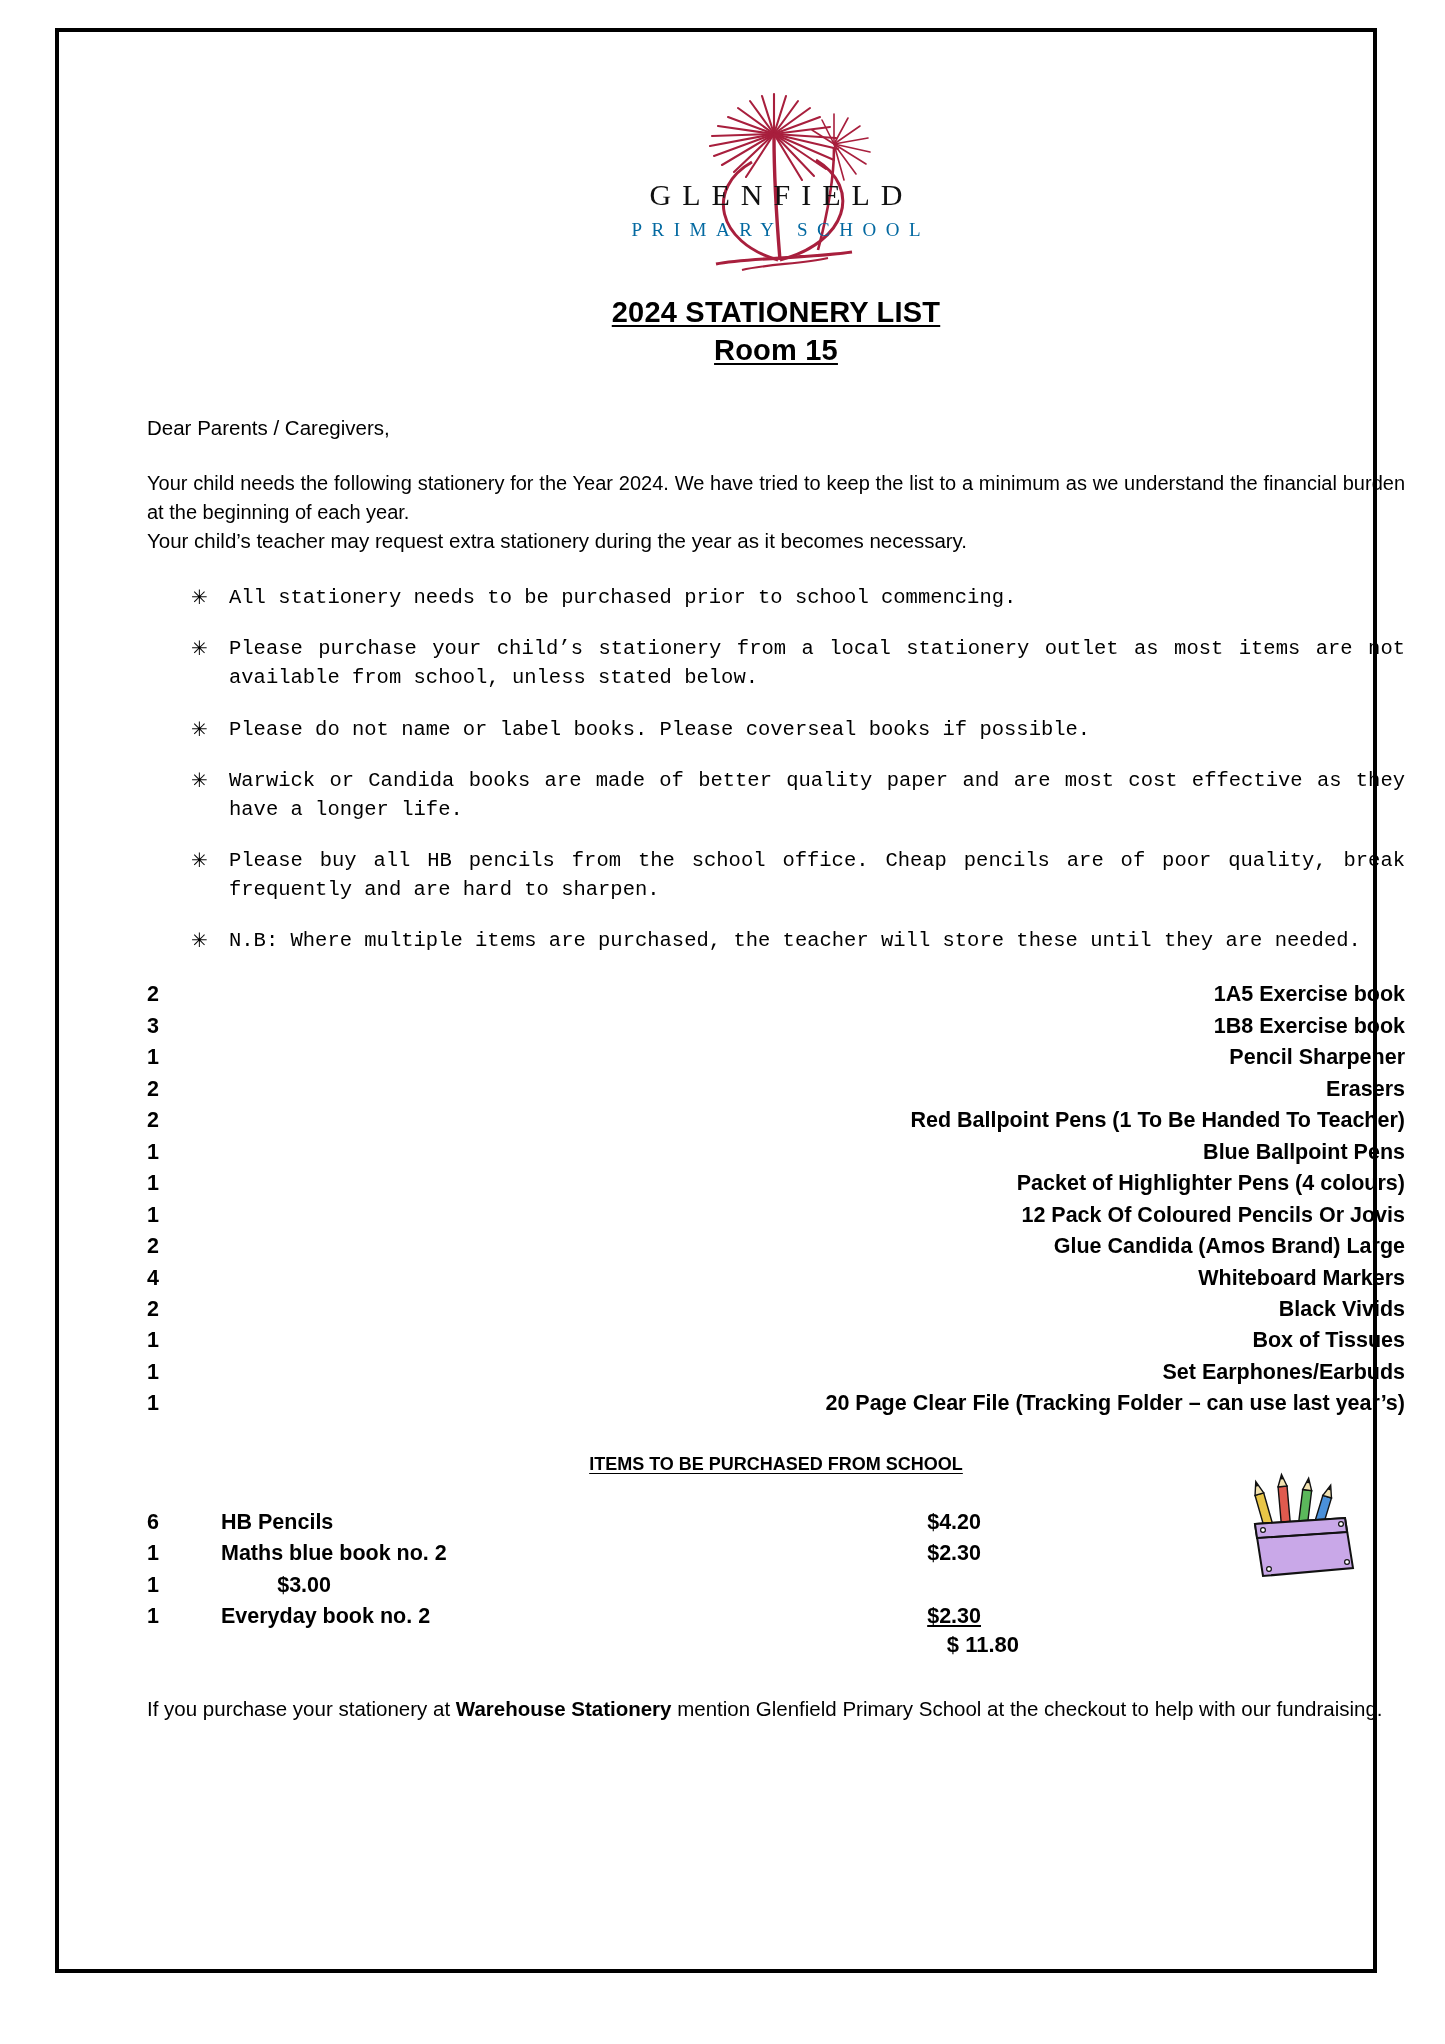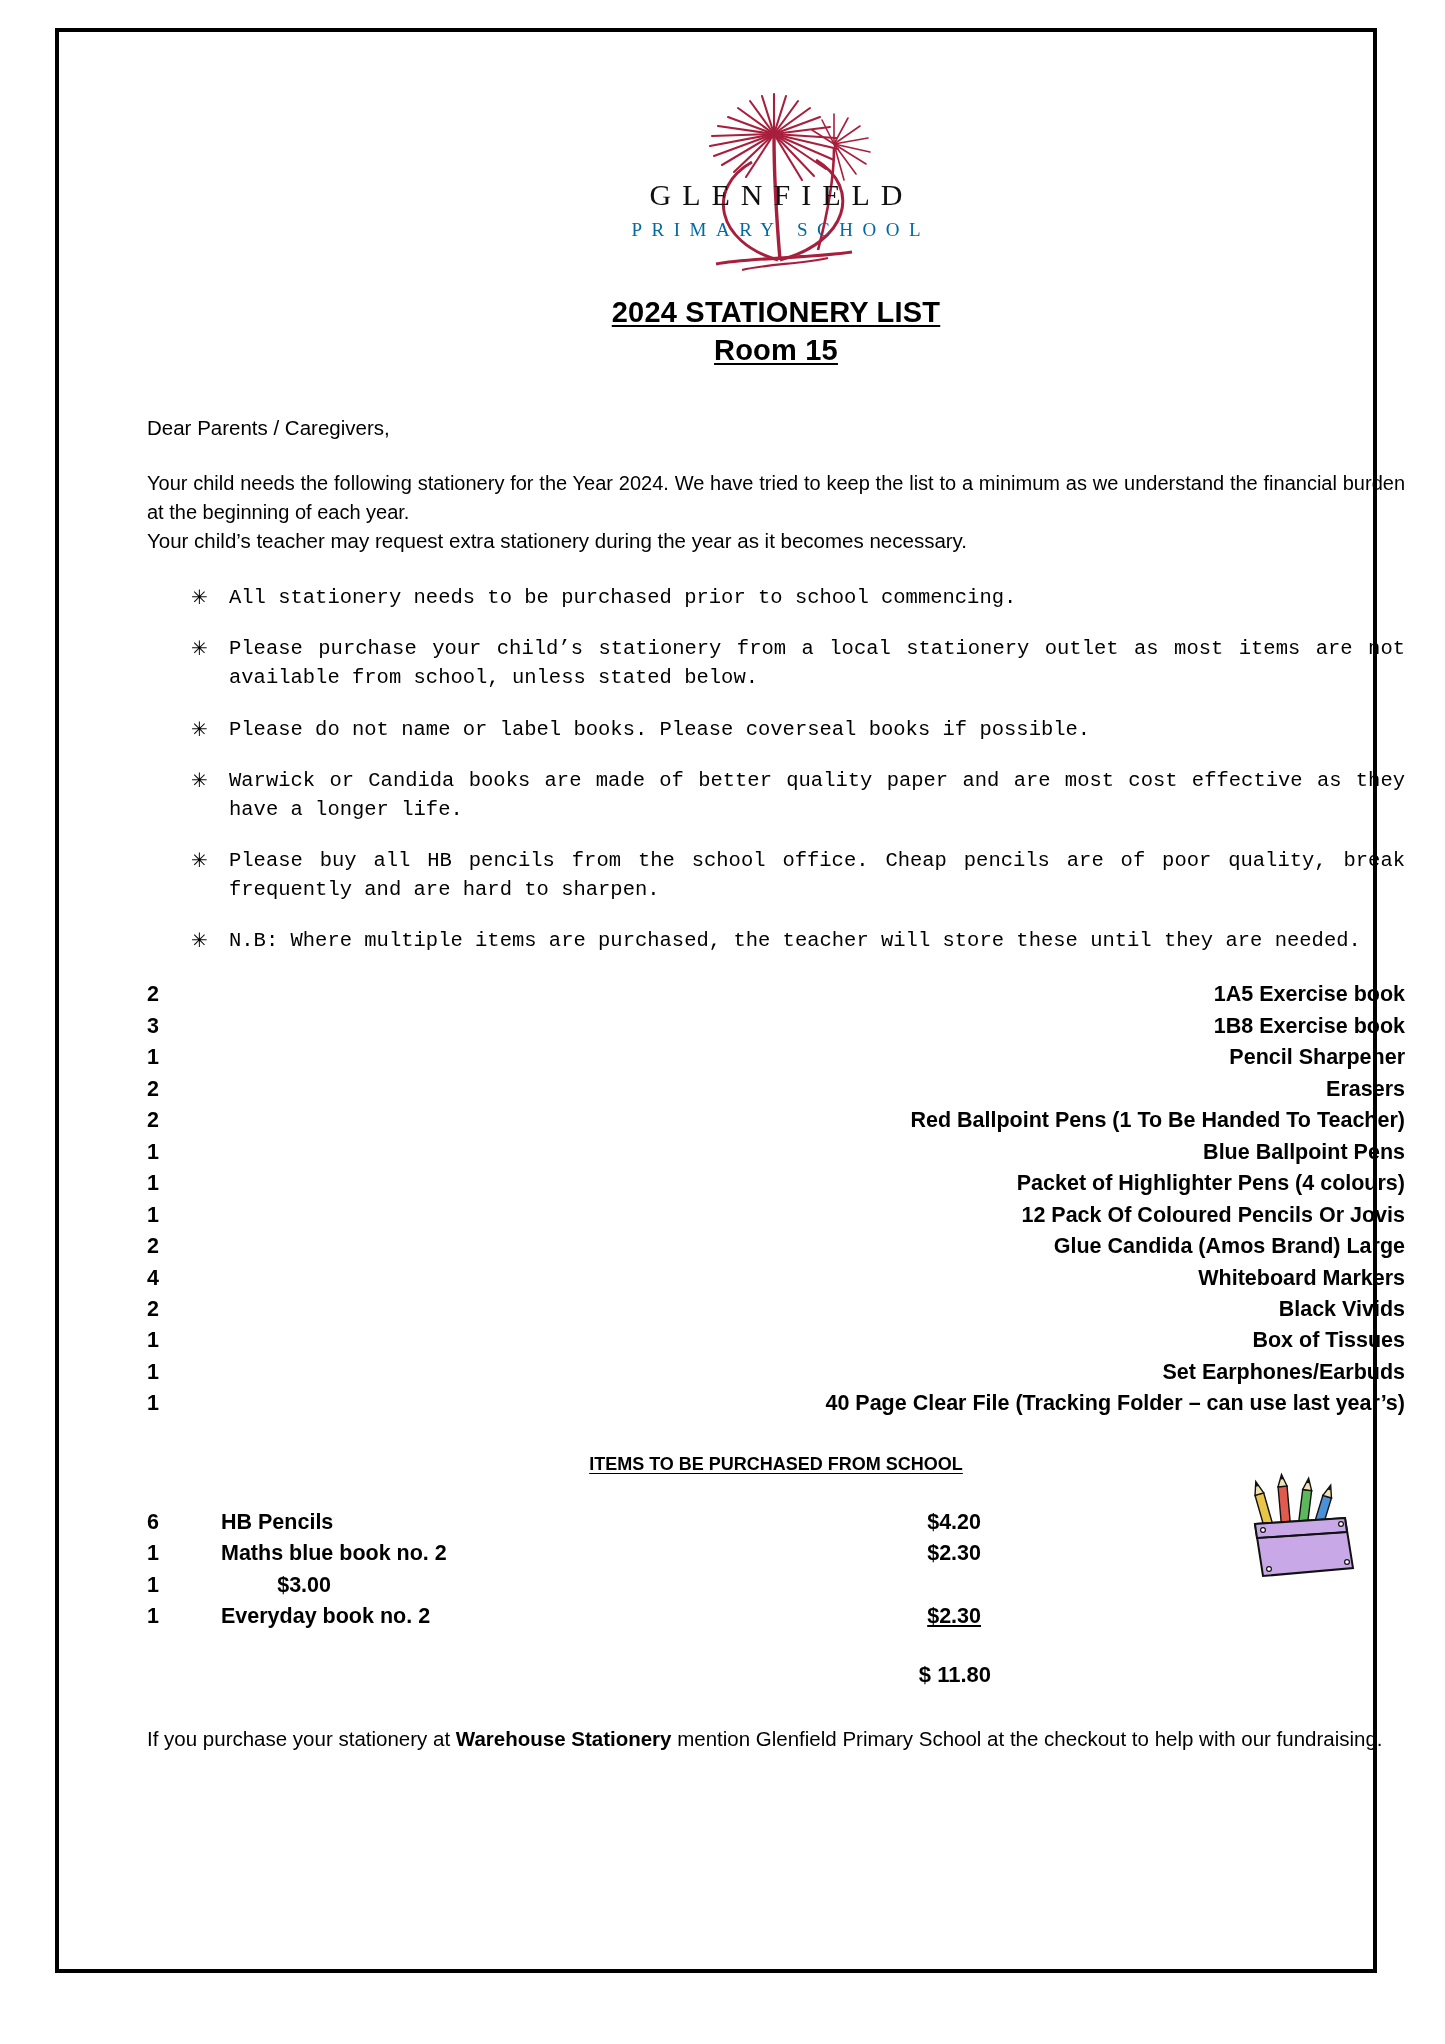--- a/index.html
+++ b/index.html
@@ -194,23 +194,23 @@
   .school-price {
     flex: 0 0 110px;
     text-align: right;
   }
   .school-row.last .school-price span {
     text-decoration: underline;
     text-underline-offset: 2px;
   }
   .total-row {
     display: flex;
-    margin-top: 30px;
     font-weight: bold;
     font-size: 22px;
+    gap: 28px;
   }
   .total-spacer { flex: 0 0 724px; }
   .total-value { flex: 0 0 120px; text-align: right; }
 
   
   .footer {
     margin-top: 36px;
     font-size: 20.5px;
     line-height: 1.42;
     text-align: justify;
@@ -374,21 +374,21 @@
         <div class="item-row">
           <span class="item-qty">1</span>
           <span class="item-name">Box of Tissues</span>
         </div>
         <div class="item-row">
           <span class="item-qty">1</span>
           <span class="item-name">Set Earphones/Earbuds</span>
         </div>
         <div class="item-row">
           <span class="item-qty">1</span>
-          <span class="item-name">40 Page Clear File (Tracking Folder – can use last year’s)</span>
+          <span class="item-name">20 Page Clear File (Tracking Folder – can use last year’s)</span>
         </div>
       </div>
 
       <div class="school-heading"><span>ITEMS TO BE PURCHASED FROM SCHOOL</span></div>
 
       <div class="school-list">
         <div class="school-row">
           <span class="school-qty">6</span>
           <span class="school-name">HB Pencils</span>
           <span class="school-price">$4.20</span>

